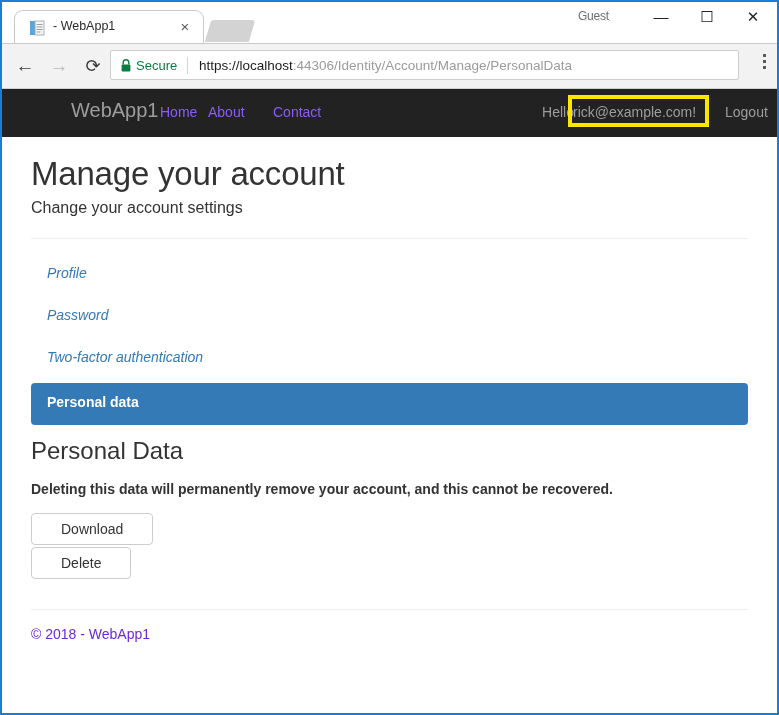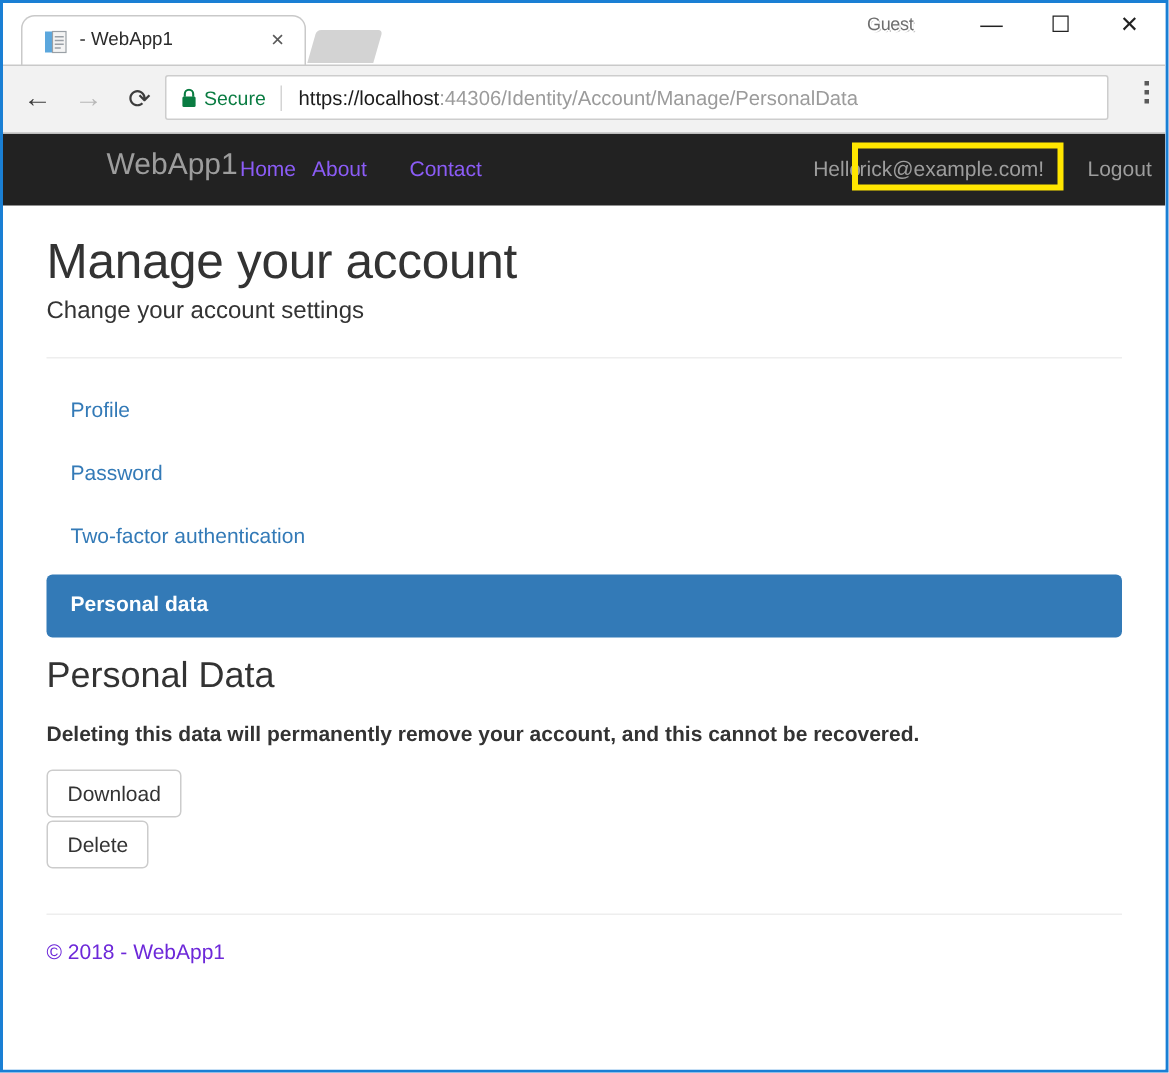--- a/index.html
+++ b/index.html
@@ -323,20 +323,21 @@
     height: 42px;
   }
   .acct-link {
     display: inline-block;
     margin-left: 16px;
     font-size: 14px;
     color: #337ab7;
     text-decoration: none;
     cursor: pointer;
     padding-top: 10px;
+    font-style: italic;
   }
   .acct-item-active {
     margin-top: 2px;
     height: 38px;
     background: #337ab7;
     border-radius: 4px;
   }
   .acct-link-active {
     display: inline-block;
     margin-left: 16px;
@@ -361,21 +362,21 @@
     line-height: 1.45;
   }
   p.body-text.strong {
     font-weight: bold;
     margin-top: 14px;
   }
 
   .btn {
     display: block;
     margin-top: 14px;
-    padding: 7px 13px;
+    padding: 7px 29px;
     font-size: 14px;
     font-family: "Liberation Sans", sans-serif;
     color: #333333;
     background: #ffffff;
     border: 1px solid #cccccc;
     border-radius: 4px;
     cursor: pointer;
   }
   .btn-delete { margin-top: 2px; }
 

